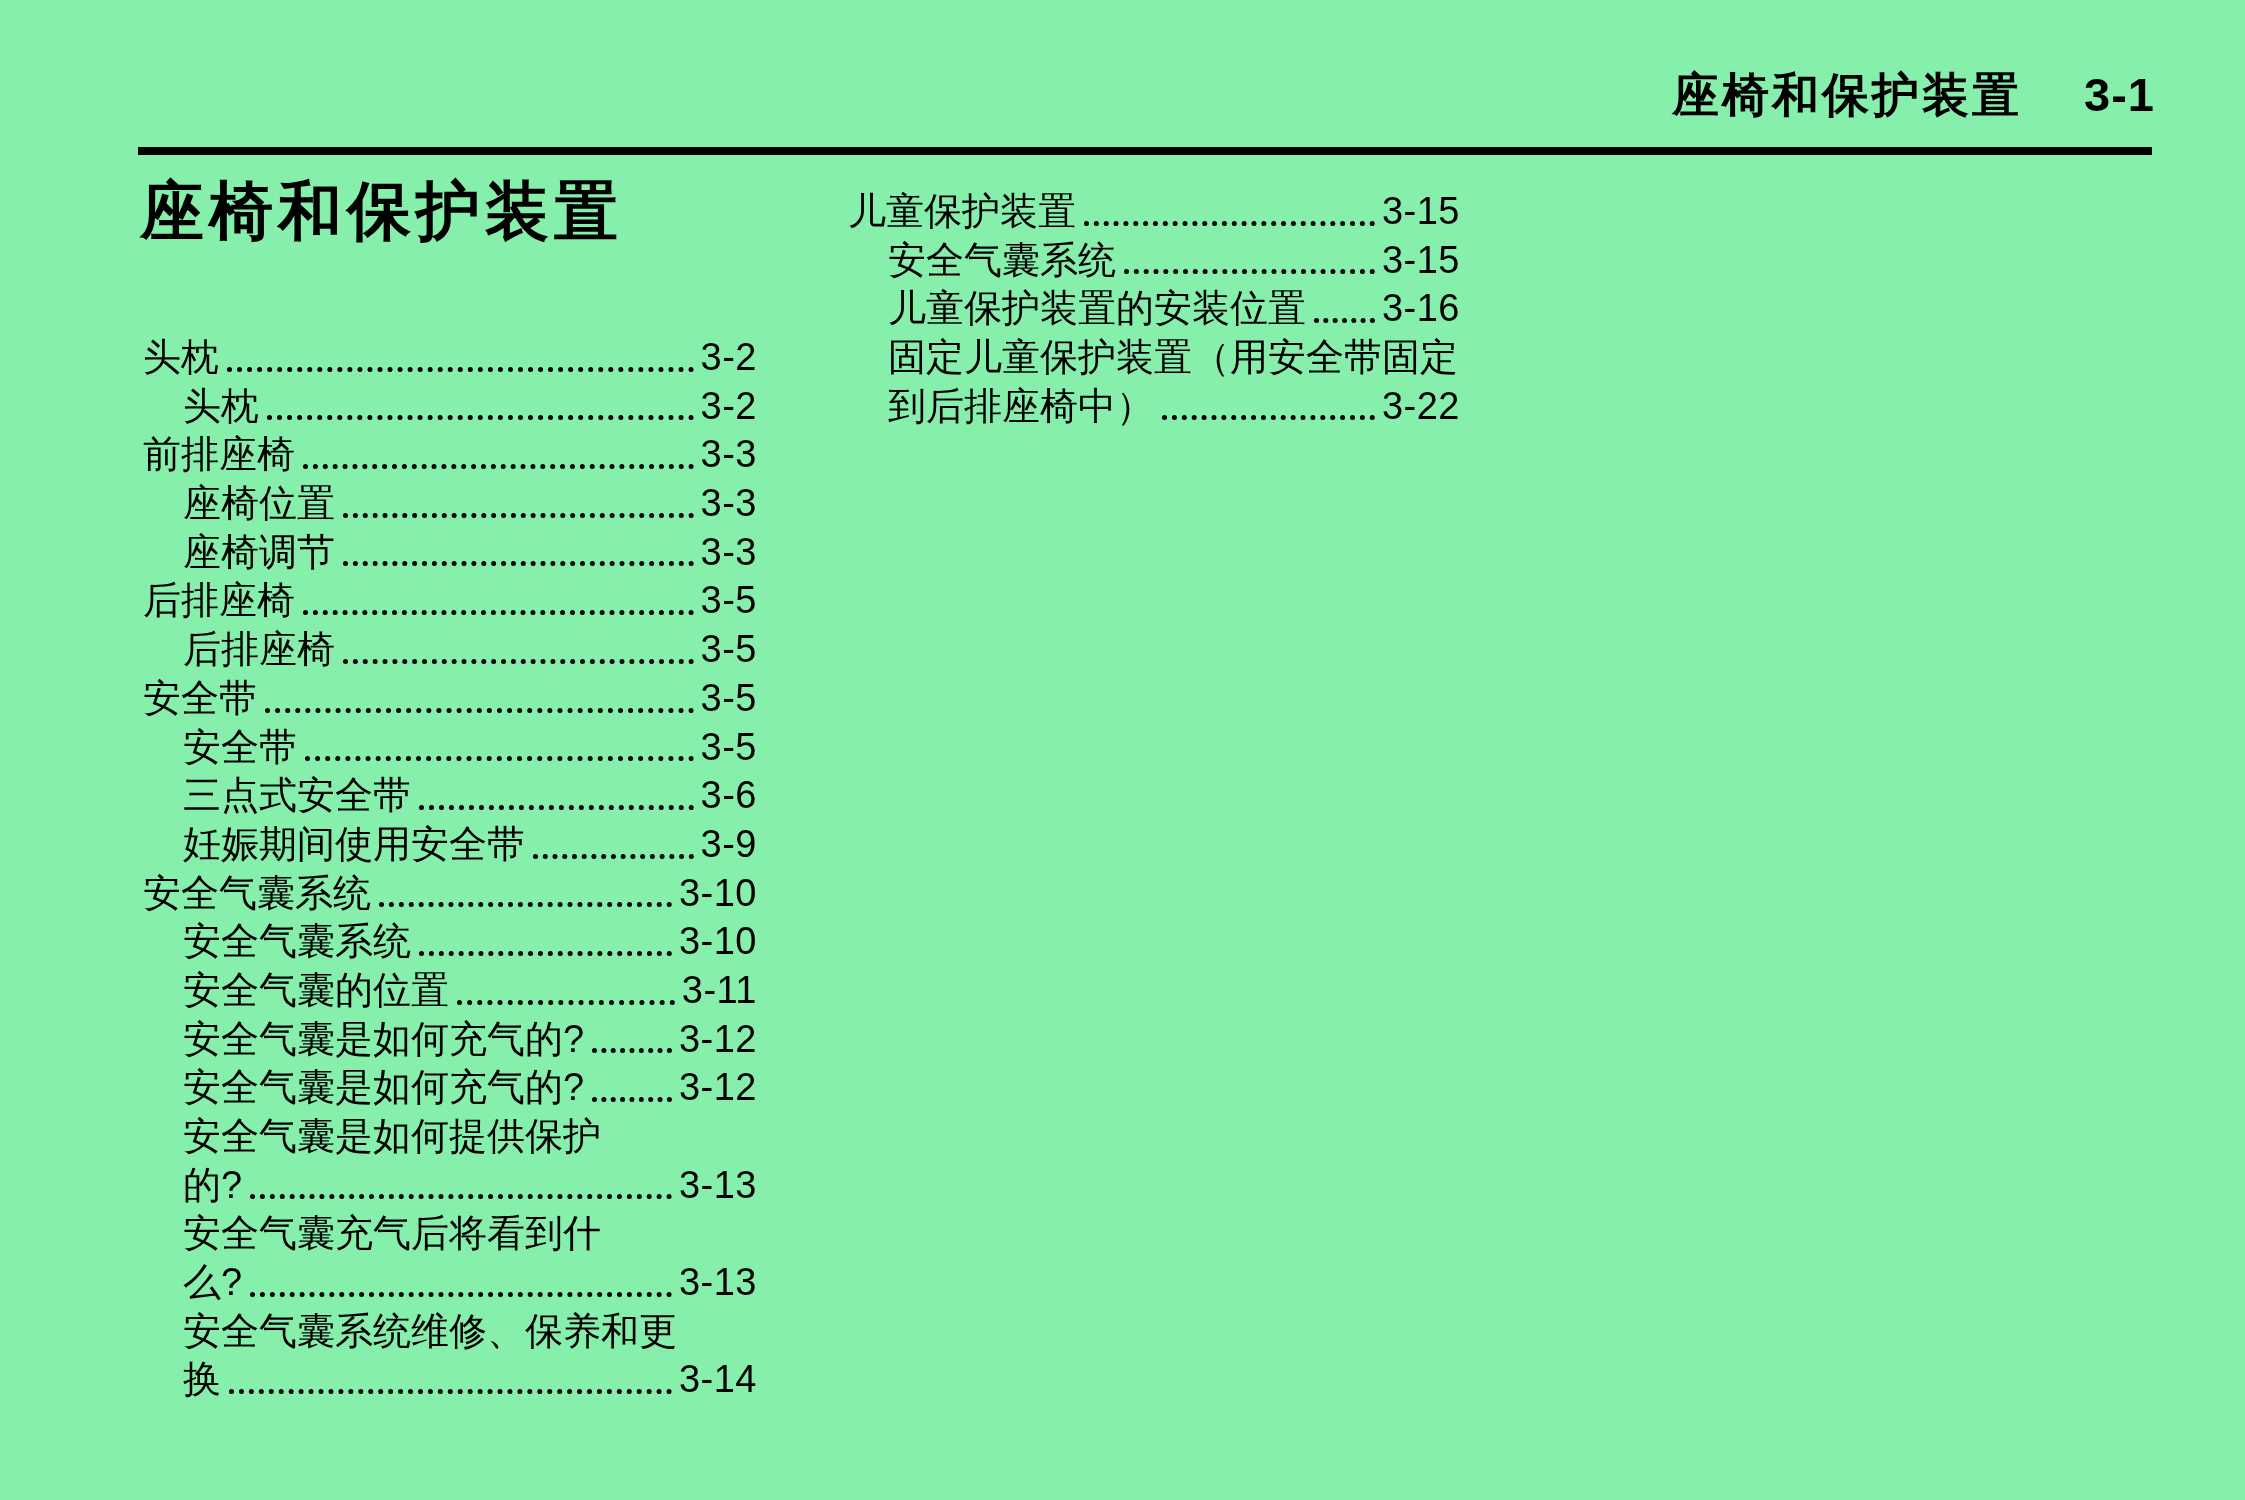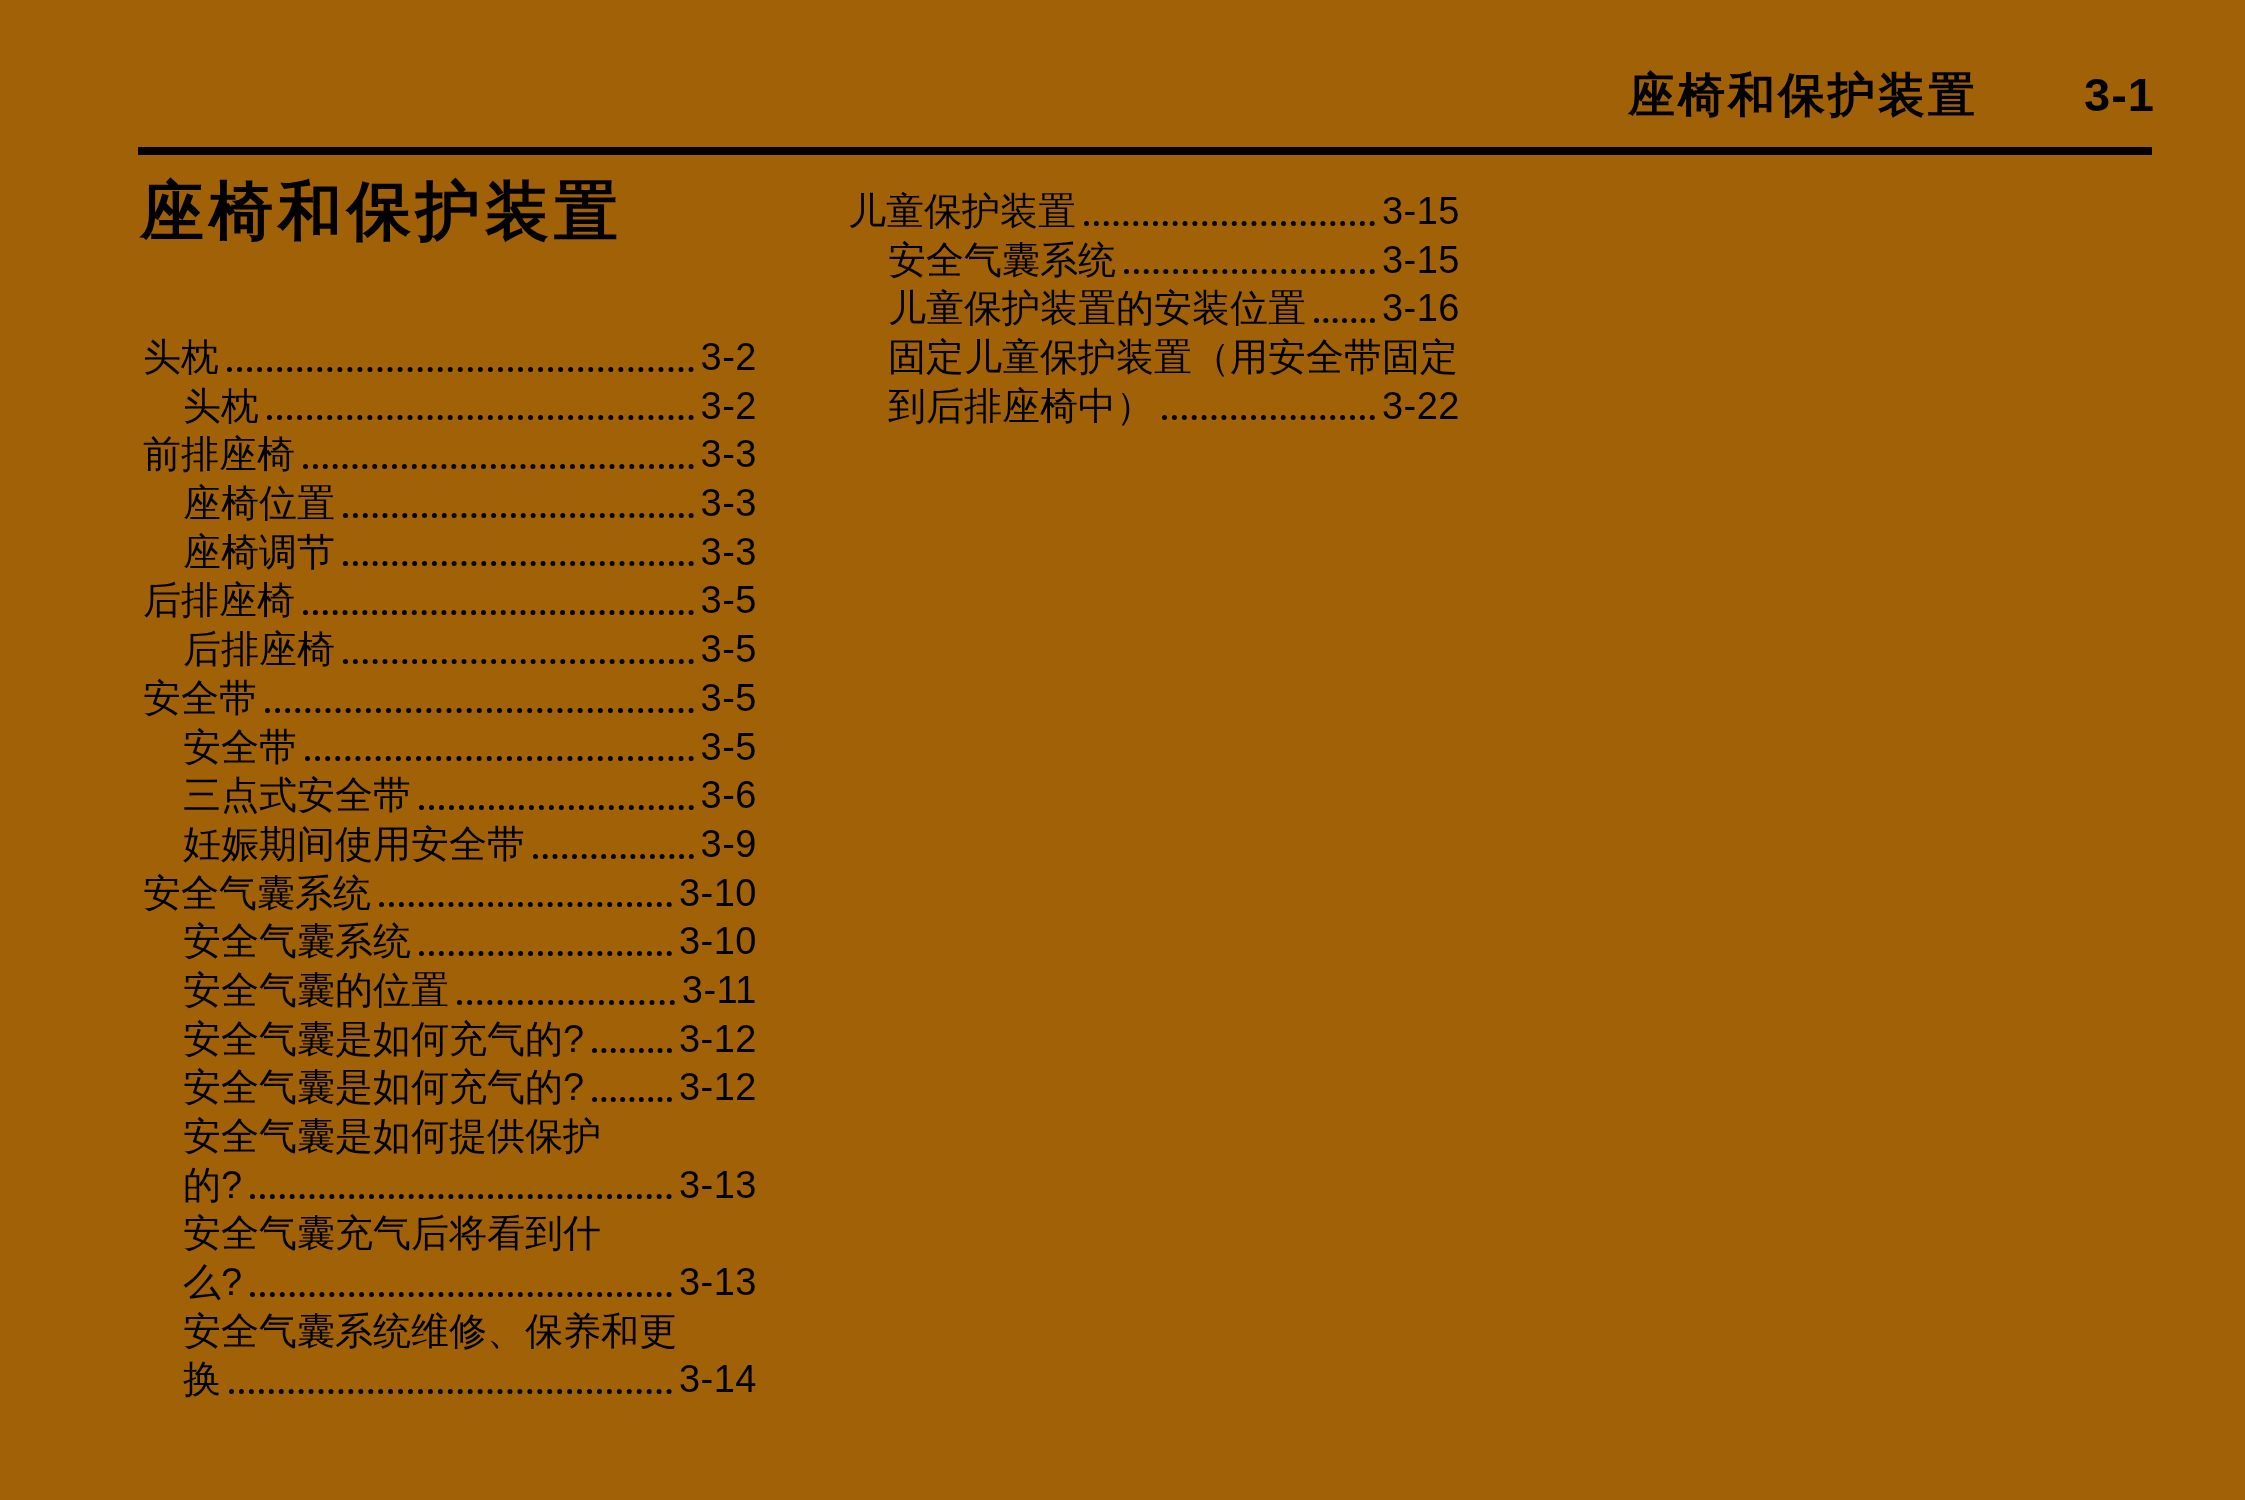--- a/index.html
+++ b/index.html
@@ -2,30 +2,30 @@
 <html><head>
 <meta charset="utf-8">
 <style>
   html, body { margin: 0; padding: 0; }
   body {
     width: 2245px; height: 1500px;
     background: #ffffff; color: #000000;
     font-family: "Liberation Sans", "DejaVu Sans", sans-serif;
     overflow: hidden; position: relative;
   }
-  .page { position: absolute; inset: 0; background: #a16207; }
+  .page { position: absolute; inset: 0; background: #86efac; }
 
   
   .header {
     position: absolute; top: 64px; right: 90px;
     display: flex; align-items: baseline; gap: 62px;
     font-size: 47px; font-weight: 700; letter-spacing: 3px;
     white-space: nowrap;
   }
-  .header .hdr-num { letter-spacing: 1px; margin-left: 44px; }
+  .header .hdr-num { letter-spacing: 1px; }
 
   
   .rule {
     position: absolute; left: 138px; top: 147px;
     width: 2014px; height: 8px; background: #000;
   }
 
   
   .chapter-title {
     position: absolute; left: 140px; top: 168px;

